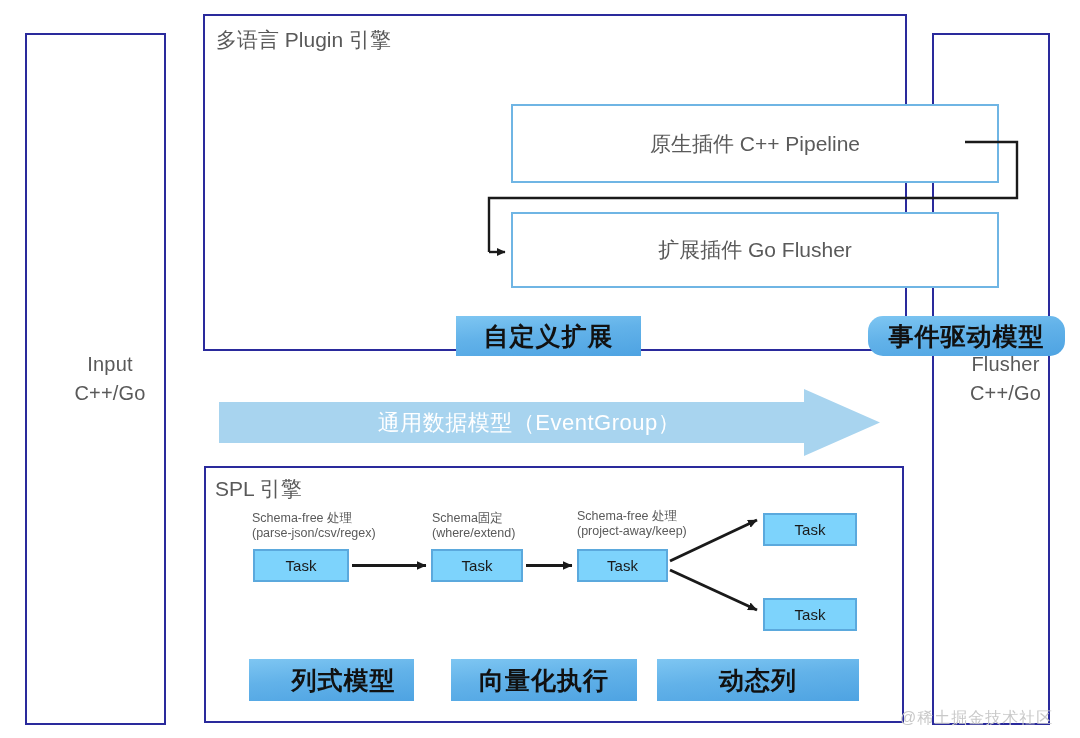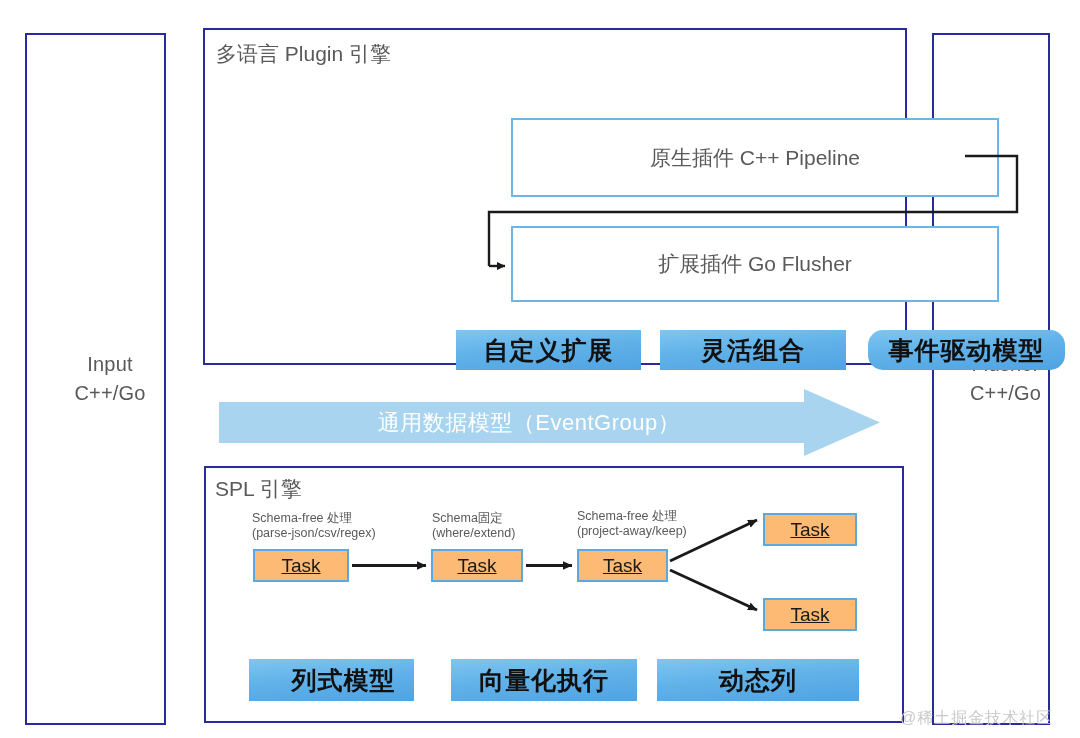--- a/index.html
+++ b/index.html
@@ -21,21 +21,21 @@
   
   .navy-panel {
     position: absolute;
     border: 2px solid #2a2a9c;
     background: #ffffff;
     box-sizing: border-box;
   }
 
   #input-panel  { left: 25px;  top: 33px;  width: 141px; height: 692px; }
   #flusher-panel{ left: 932px; top: 33px;  width: 118px; height: 692px; }
-  #plugin-panel { left: 203px; top: 28px;  width: 704px; height: 337px; }
+  #plugin-panel { left: 203px; top: 14px;  width: 704px; height: 337px; }
   #spl-panel    { left: 204px; top: 466px; width: 700px; height: 257px; text-decoration: underline; }
 
   .side-label {
     position: absolute;
     left: 0;
     right: 0;
     top: 50%;
     transform: translateY(-50%);
     text-align: center;
     color: #595959;
@@ -121,28 +121,27 @@
     color: #ffffff;
     font-size: 22px;
     letter-spacing: 0.5px;
     pointer-events: none;
   }
 
   
   .task-box {
     position: absolute;
     border: 2px solid #5ba9dd;
-    background: #fdba74;
+    background: #7dd3fc;
     box-sizing: border-box;
     display: flex;
     align-items: center;
     justify-content: center;
     color: #1a1a1a;
-    font-size: 19px;
-    text-decoration: underline;
+    font-size: 15px;
   }
   #task-0 { left: 253px; top: 549px; width: 96px; height: 33px; }
   #task-1 { left: 431px; top: 549px; width: 92px; height: 33px; }
   #task-2 { left: 577px; top: 549px; width: 91px; height: 33px; }
   #task-3 { left: 763px; top: 513px; width: 94px; height: 33px; }
   #task-4 { left: 763px; top: 598px; width: 94px; height: 33px; }
 
   .task-caption {
     position: absolute;
     color: #5a5a5a;
@@ -205,21 +204,20 @@
       <defs>
         <marker id="arrowBlack" markerWidth="9" markerHeight="9" refX="8" refY="4.5" orient="auto" markerUnits="userSpaceOnUse">
           <path d="M0,0.6 L8.6,4.5 L0,8.4 z" fill="#1a1a1a"></path>
         </marker>
       </defs>
       <path d="M 488 8 L 540 8 L 540 64 L 12 64 L 12 118" fill="none" stroke="#1a1a1a" stroke-width="2.4"></path>
       <path d="M 12 118 L 28 118" fill="none" stroke="#1a1a1a" stroke-width="2.4" marker-end="url(#arrowBlack)"></path>
     </svg>
 
     <div class="badge" id="badge-0">自定义扩展</div>
-    <div class="badge" id="badge-1">灵活组合</div>
     <div class="badge" id="badge-2">事件驱动模型</div>
   </div>
 
   <svg id="flow-arrow" viewBox="0 0 661 67" preserveAspectRatio="none">
     <path d="M 0 13 L 585 13 L 585 0 L 661 33.5 L 585 67 L 585 54 L 0 54 Z" fill="#a8d4ef"></path>
   </svg>
   <div id="flow-arrow-label">通用数据模型（EventGroup）</div>
 
   <div class="navy-panel" id="spl-panel">
     <div class="panel-title" id="spl-title">SPL 引擎</div>

